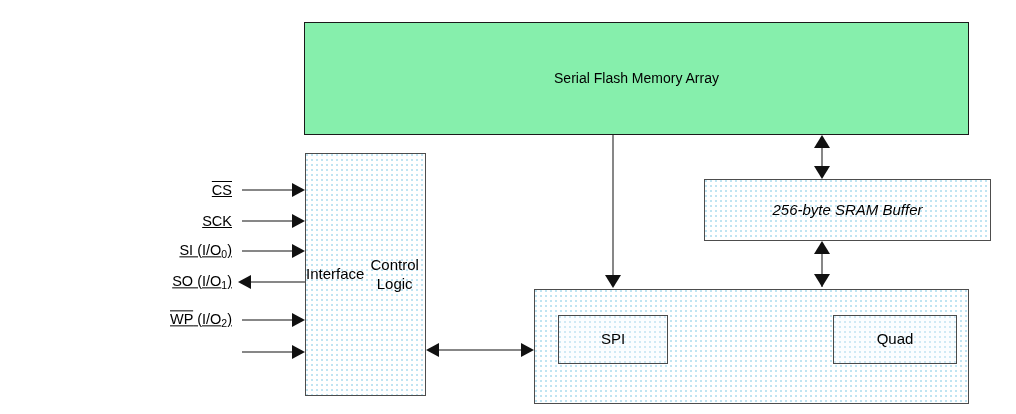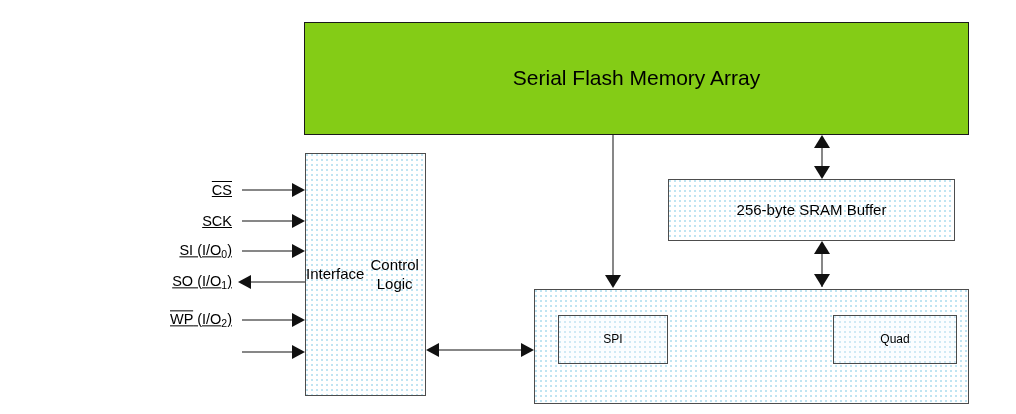--- a/index.html
+++ b/index.html
@@ -11,40 +11,40 @@
   .stage{position:absolute;left:0;top:0;width:1016px;height:414px;}
 
   
   .box{
     position:absolute;box-sizing:border-box;
     border:1px solid #3b3b3b;
     display:flex;align-items:center;justify-content:center;
     text-align:center;line-height:1.25;
   }
   .box-yellow{
-    background:#84cc16;
+    background:#86efac;
     border:1px solid #1a1a1a;
-    font-size:21px;
+    font-size:14px;
     align-items:center;
   }
   .box-dotted{
     background-color:#ffffff;
     background-image:
       radial-gradient(circle at 1px 1px, #bfe4f2 1px, transparent 1.2px);
     background-size:5px 5px;
     border:1px solid #4d4d4d;
     font-size:15px;
   }
   .box-plain{
     background-color:#fbfdff;
     background-image:
       radial-gradient(circle at 1px 1px, #cfe9f5 1px, transparent 1.2px);
     background-size:5px 5px;
     border:1px solid #4a4a4a;
-    font-size:12px;
+    font-size:15px;
   }
 
   
   .sig-label{
     position:absolute;
     font-size:14.5px;
     white-space:nowrap;
     text-align:right;
     transform:translateY(-50%);
     text-decoration:underline;
@@ -88,21 +88,21 @@
 
   <div class="box box-yellow" style="left:304px;top:22px;width:665px;height:113px;">
     <span>Serial Flash Memory Array</span>
   </div>
 
   <div class="box box-dotted" style="left:305px;top:153px;width:121px;height:243px;flex-direction:row;">
     <span>Interface</span>
     <span>Control Logic</span>
   </div>
 
-  <div class="box box-dotted" style="left:668px;top:179px;width:287px;height:62px;">
+  <div class="box box-dotted" style="left:704px;top:179px;width:287px;height:62px;font-style:italic;">
     <span>256-byte SRAM Buffer</span>
   </div>
 
   <div class="box box-dotted" style="left:534px;top:289px;width:435px;height:115px;justify-content:flex-start;align-items:flex-start;">
   </div>
 
   <div class="box box-plain" style="left:558px;top:315px;width:110px;height:49px;">
     <span>SPI</span>
   </div>
 

